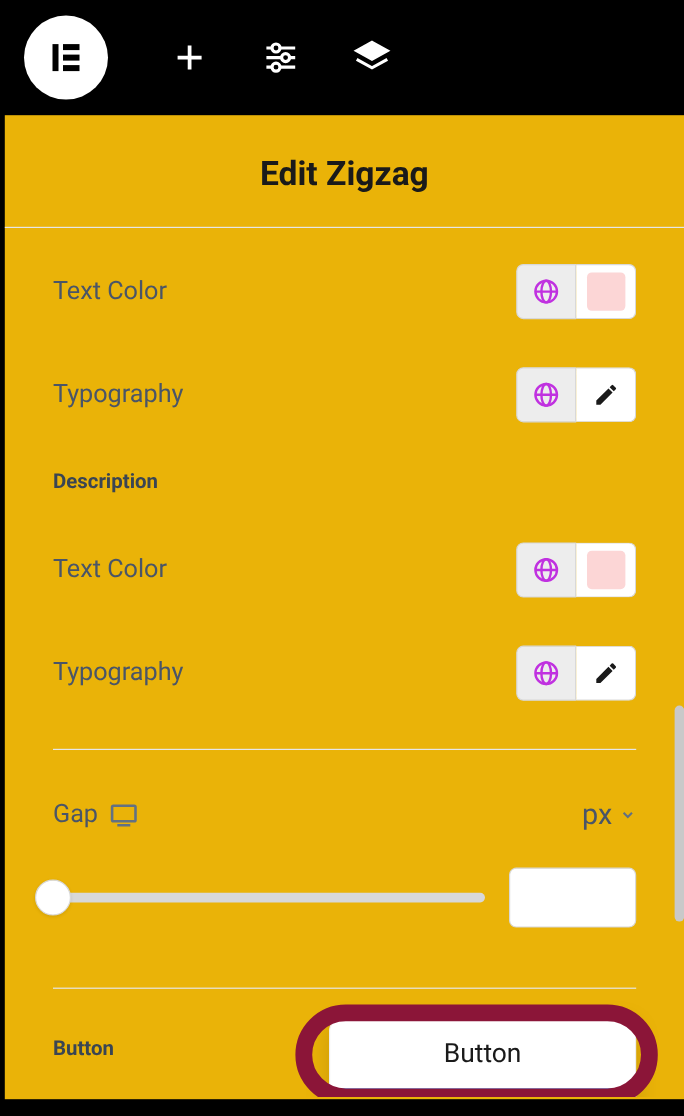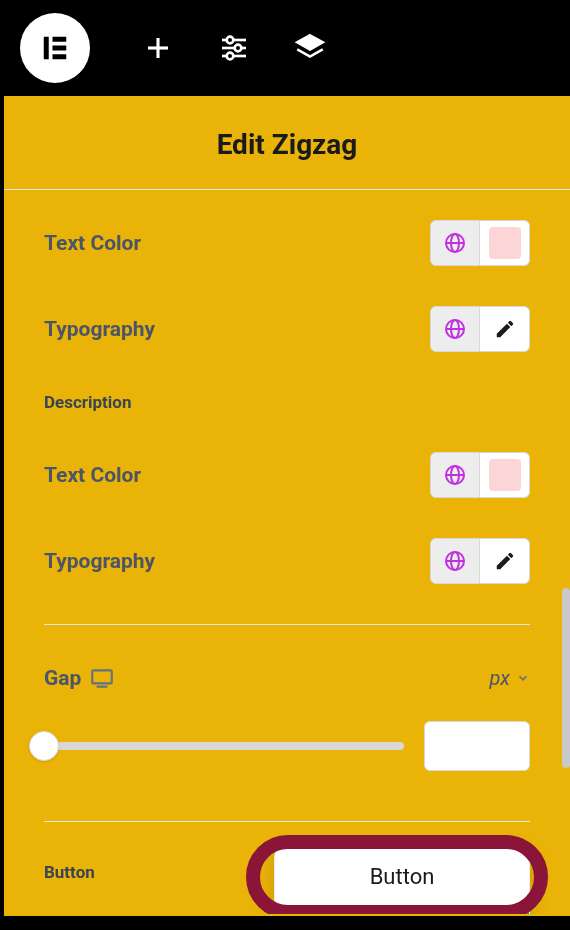--- a/index.html
+++ b/index.html
@@ -65,21 +65,20 @@
     }
     .control-row {
       display: flex;
       align-items: center;
       justify-content: space-between;
       padding: 20px 0;
     }
     .control-label {
       font-size: 21px;
       color: #4a5568;
-      font-weight: bold;
     }
     .section-heading {
       font-size: 17px;
       font-weight: 700;
       color: #3a4553;
       padding: 20px 0;
     }
     .control-group {
       display: flex;
       gap: 0;
@@ -122,26 +121,25 @@
       padding: 20px 40px 10px 40px;
     }
     .gap-left {
       display: flex;
       align-items: center;
       gap: 8px;
     }
     .device-icon { color: #627183; }
     .unit-select {
       color: #4a5568;
-      font-size: 20px;
+      font-size: 24px;
       display: flex;
       align-items: center;
       gap: 6px;
       cursor: pointer;
-      font-style: italic;
     }
     .slider-row {
       display: flex;
       align-items: center;
       gap: 20px;
       padding: 20px 40px 30px 40px;
     }
     .slider-track {
       flex: 1;
       height: 8px;

